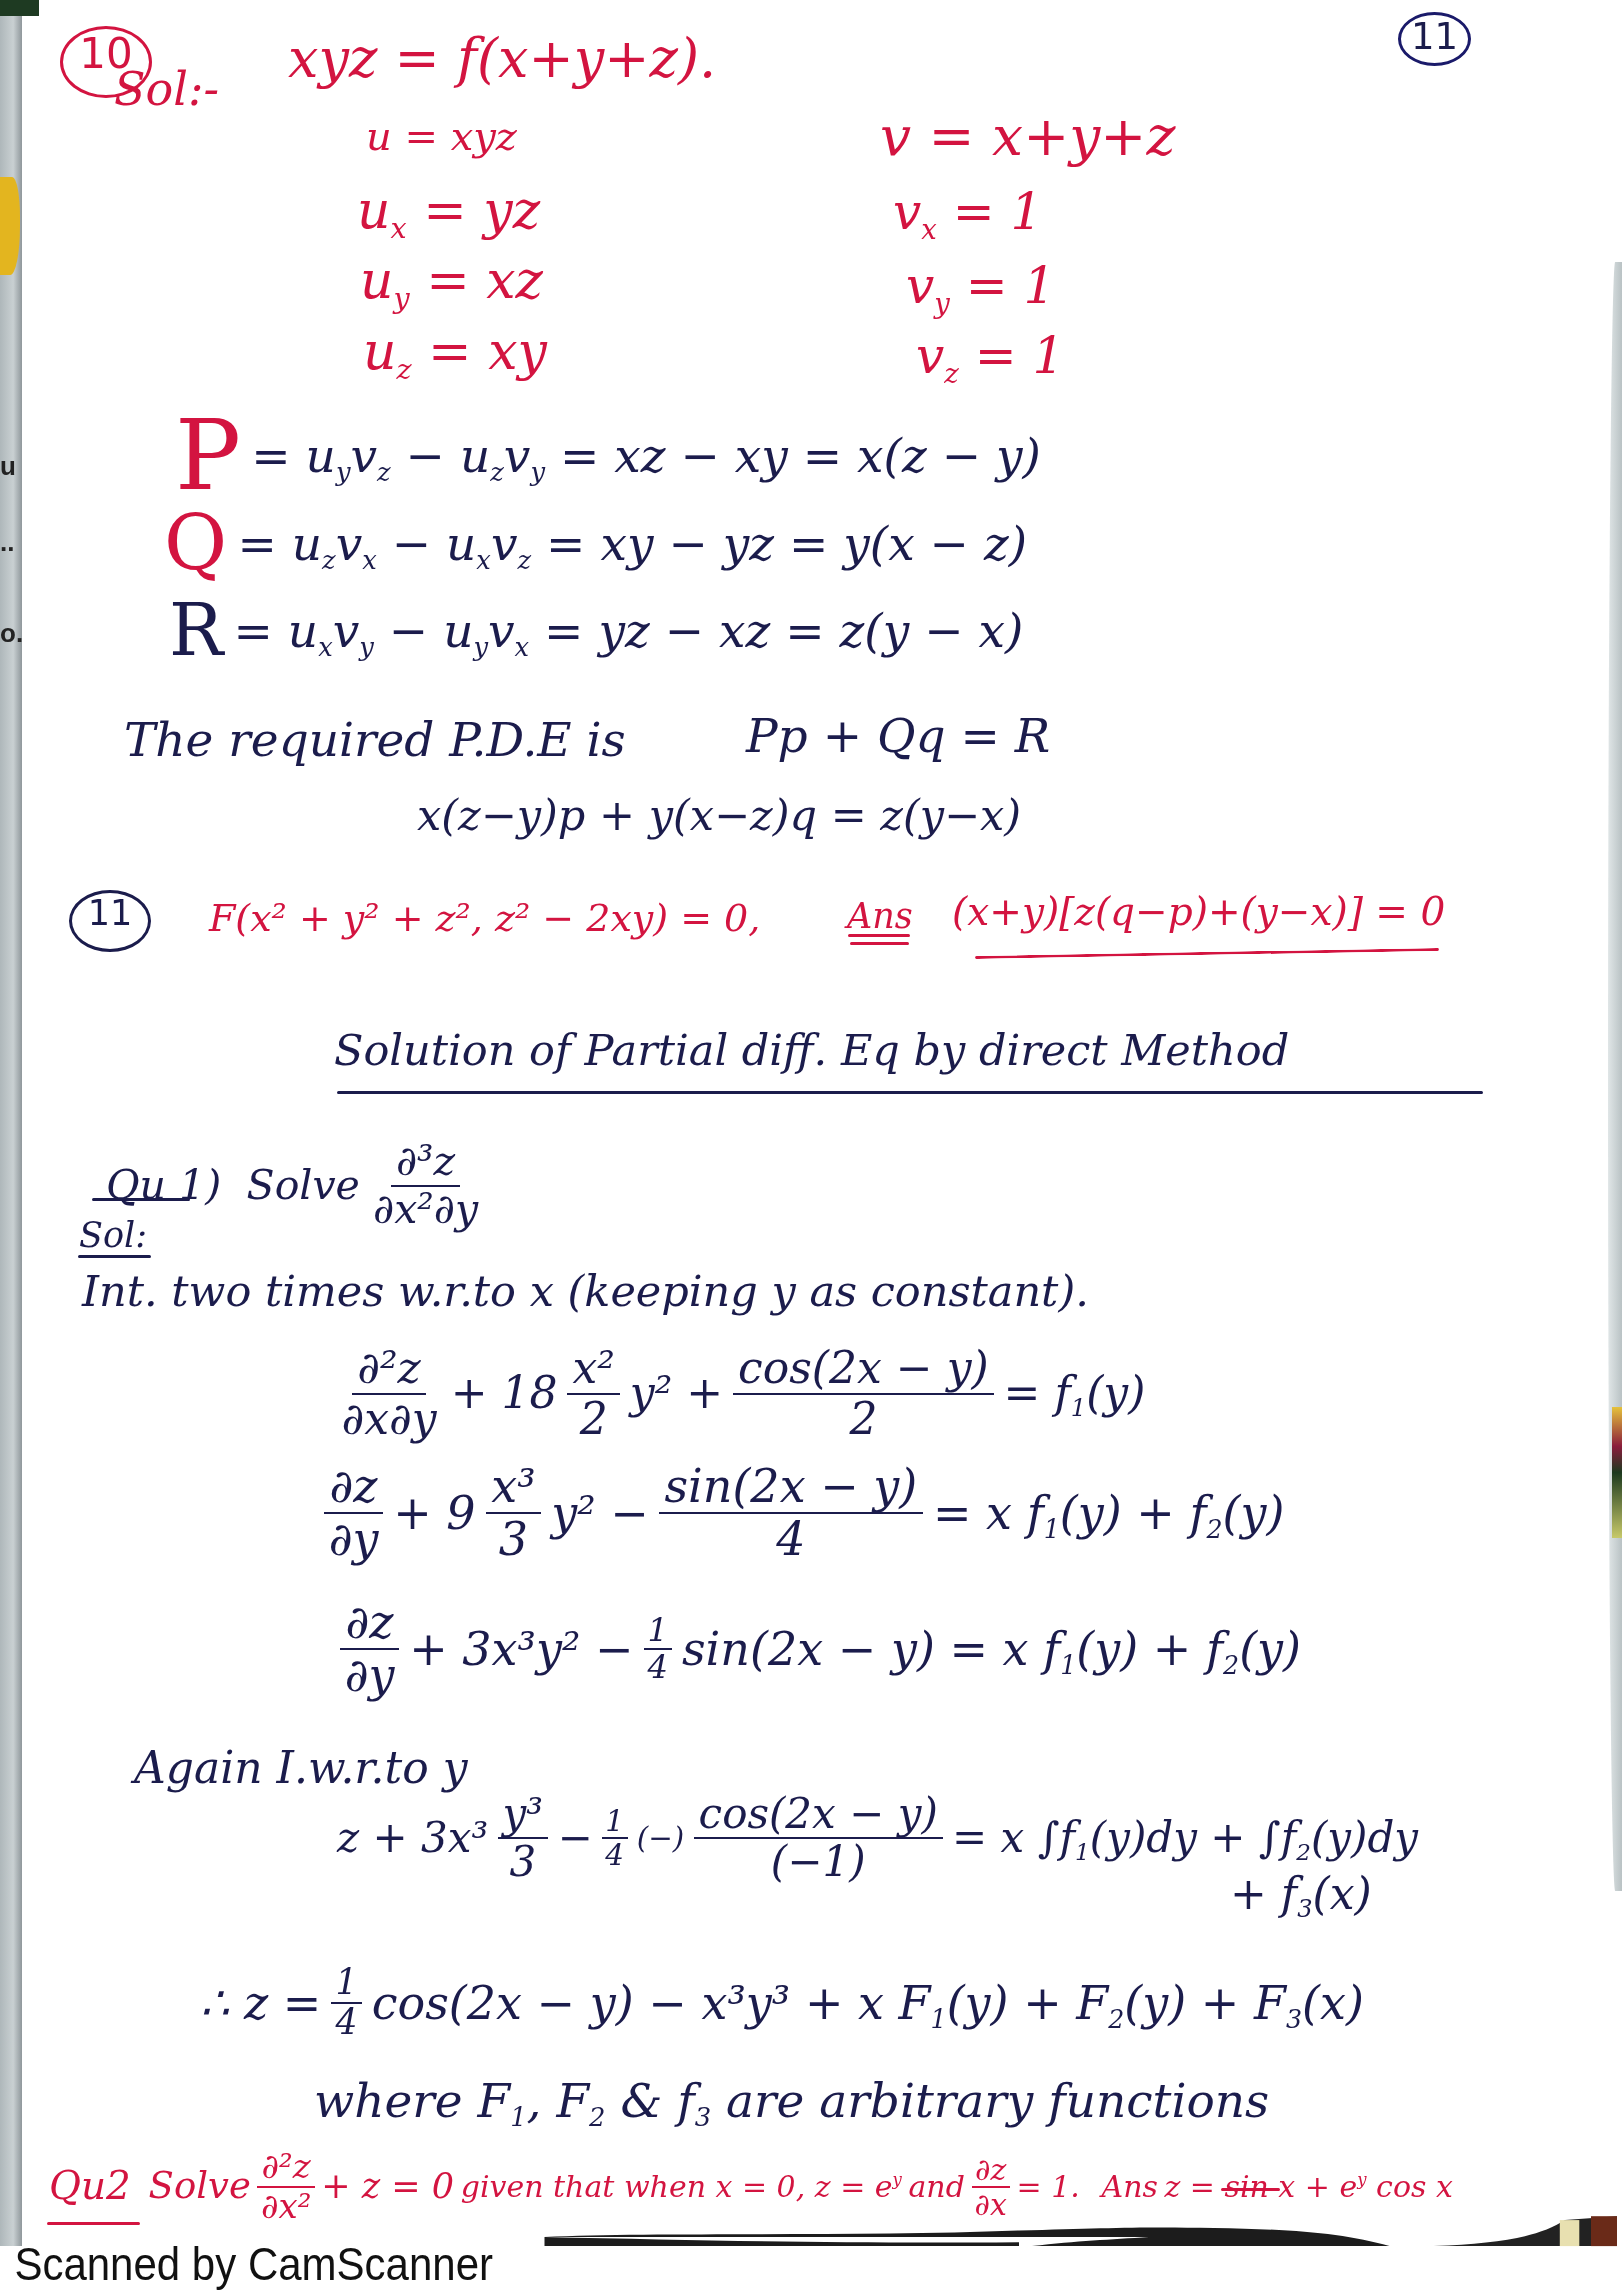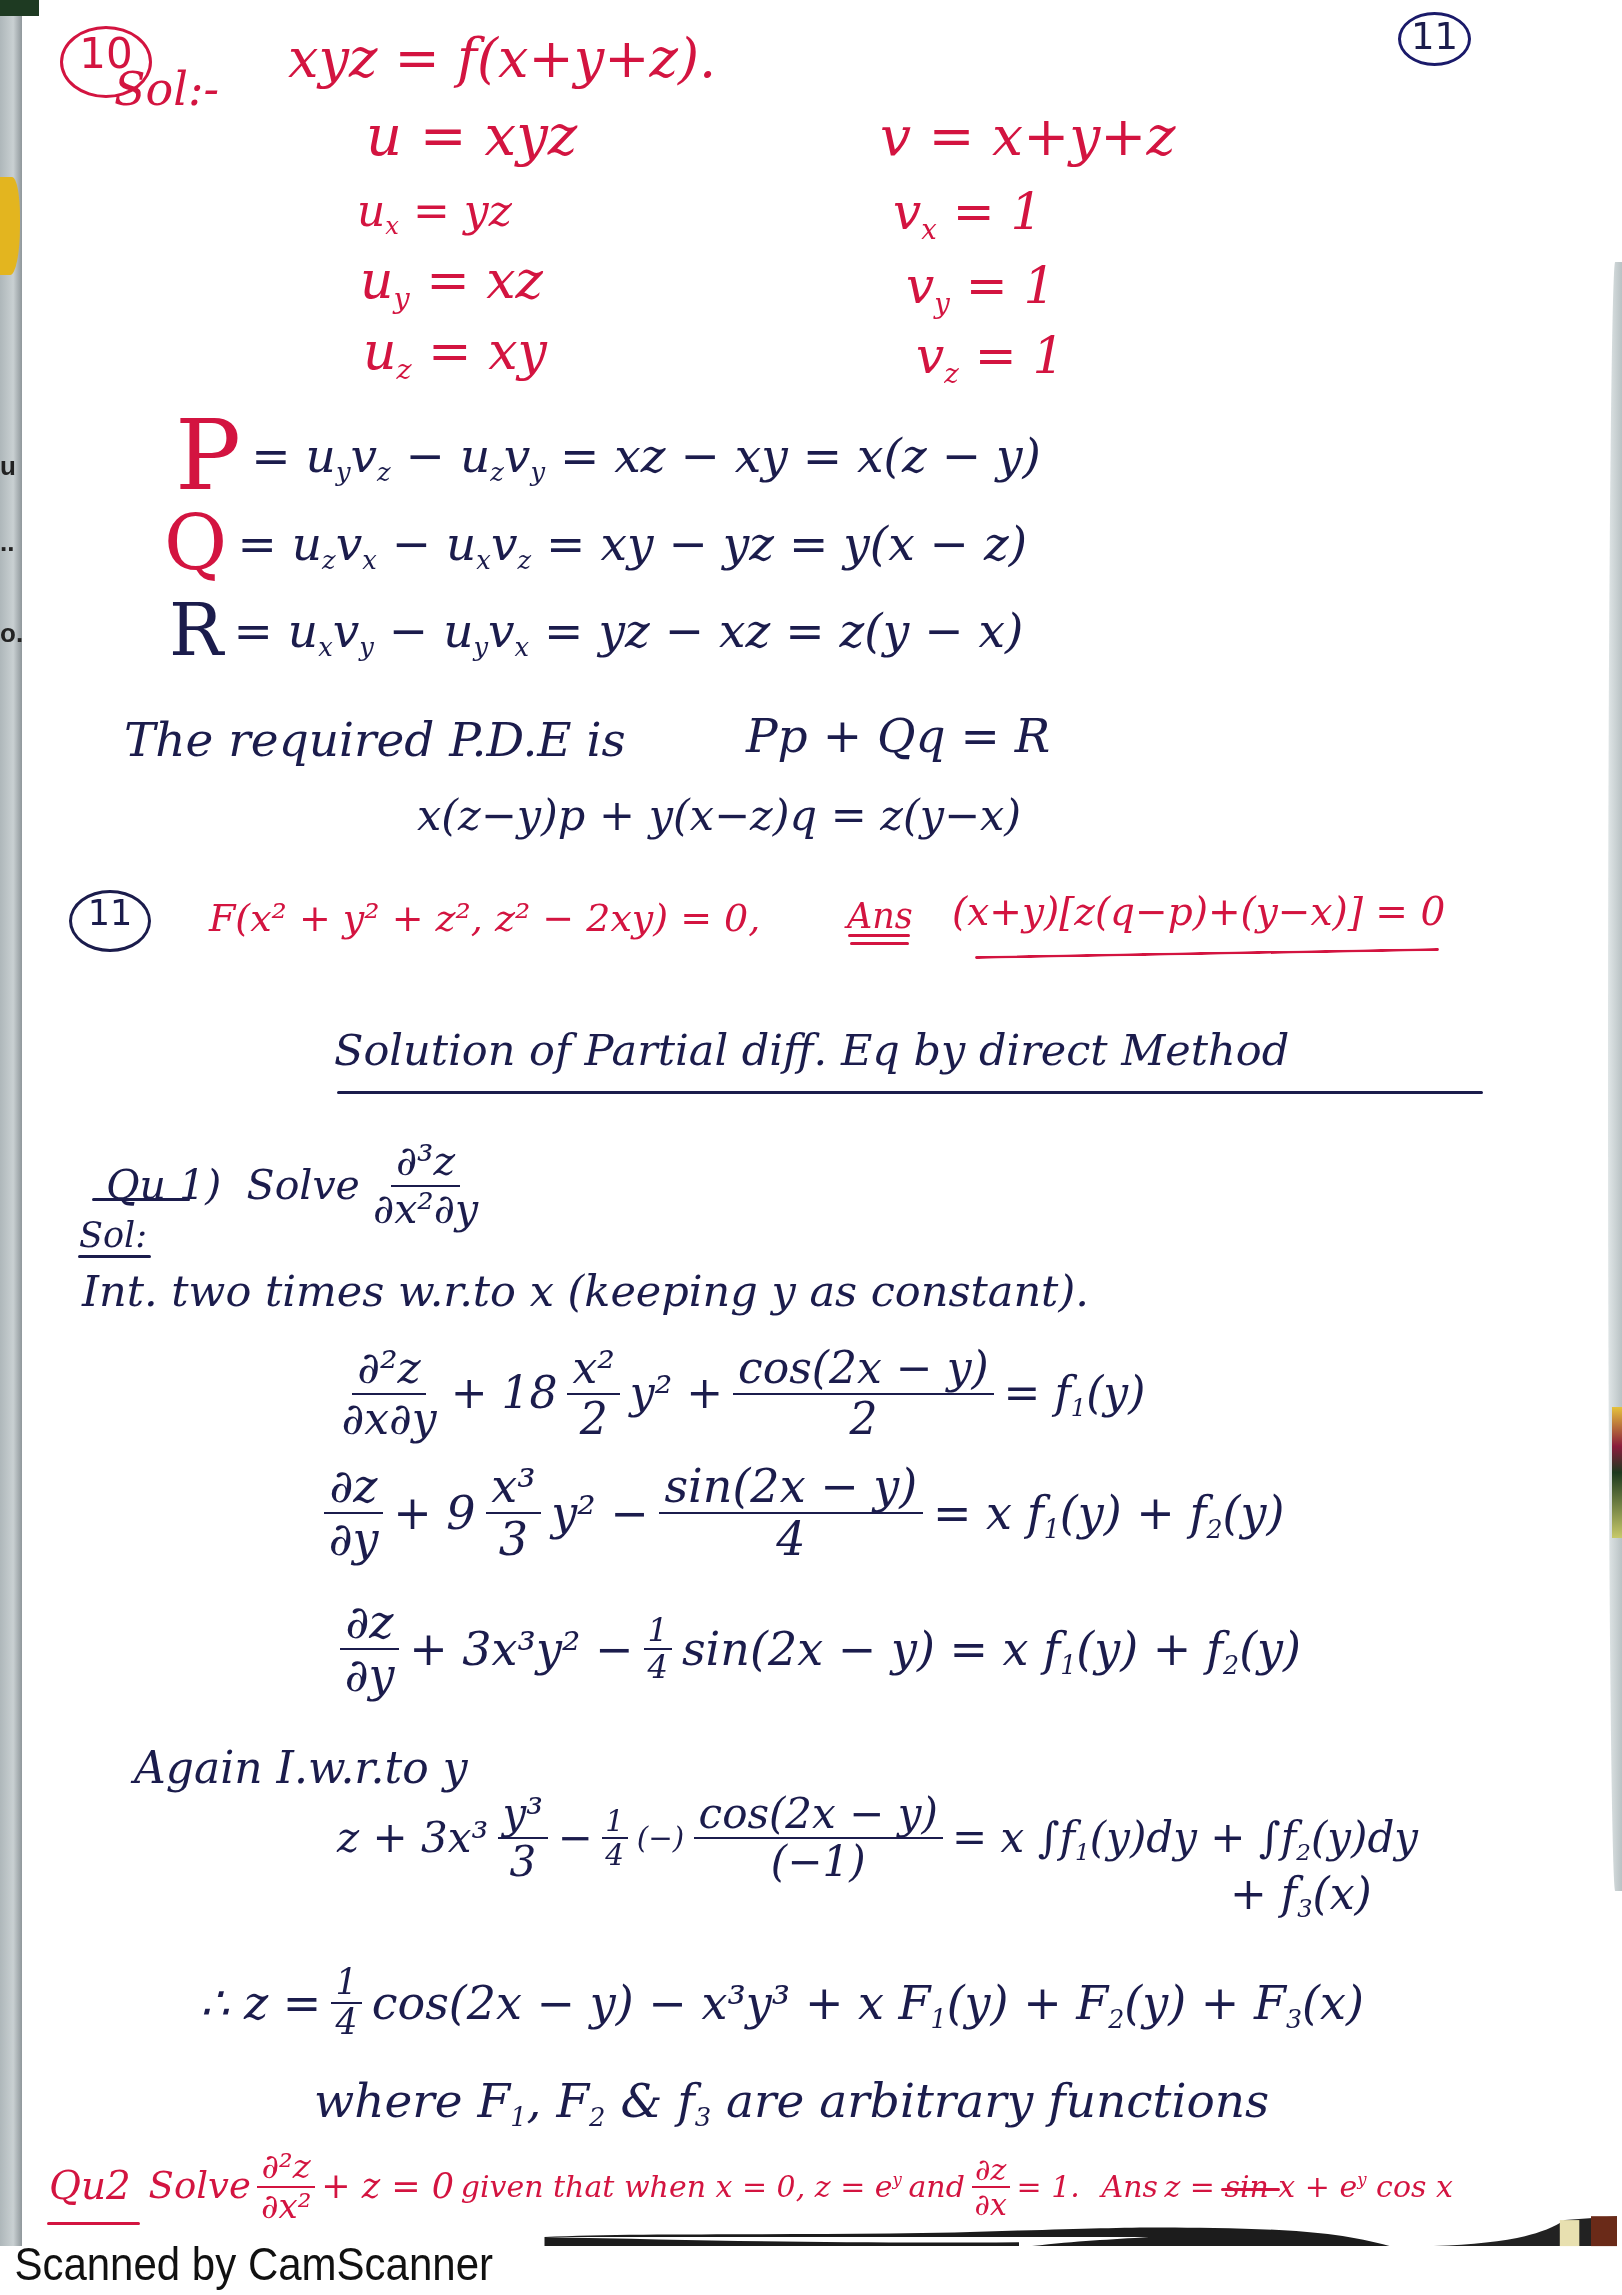--- a/index.html
+++ b/index.html
@@ -70,24 +70,24 @@
 <div class="ln red" style="left:288px;top:26px;height:65px;font-size:54px;">
   <span class="seg">xyz = f(x+y+z).</span>
 </div>
 <div class="circle navy" style="left:1398px;top:11.8px;width:73px;height:54px;border:3.3px solid #1a1a6a;font-size:37px;">
   <span>11</span>
 </div>
 <div class="ln red" style="left:114px;top:60px;height:59px;font-size:46px;">
   <span class="seg">Sol:-</span>
 </div>
 
-<div class="ln red" style="left:366px;top:108px;height:56px;font-size:56px;">
+<div class="ln red" style="left:366px;top:108px;height:56px;font-size:40px;">
   <span class="seg">u = xyz</span>
 </div>
-<div class="ln red" style="left:357px;top:184px;height:54px;font-size:44px;">
+<div class="ln red" style="left:357px;top:184px;height:54px;font-size:52px;">
   <span class="seg"><span>u</span><sub>x</sub><span> = yz</span></span>
 </div>
 <div class="ln red" style="left:360px;top:254px;height:54px;font-size:52px;">
   <span class="seg"><span>u</span><sub>y</sub><span> = xz</span></span>
 </div>
 <div class="ln red" style="left:363px;top:322px;height:59px;font-size:52px;">
   <span class="seg"><span>u</span><sub>z</sub><span> = xy</span></span>
 </div>
 
 <div class="ln red" style="left:880px;top:108px;height:56px;font-size:55px;">

